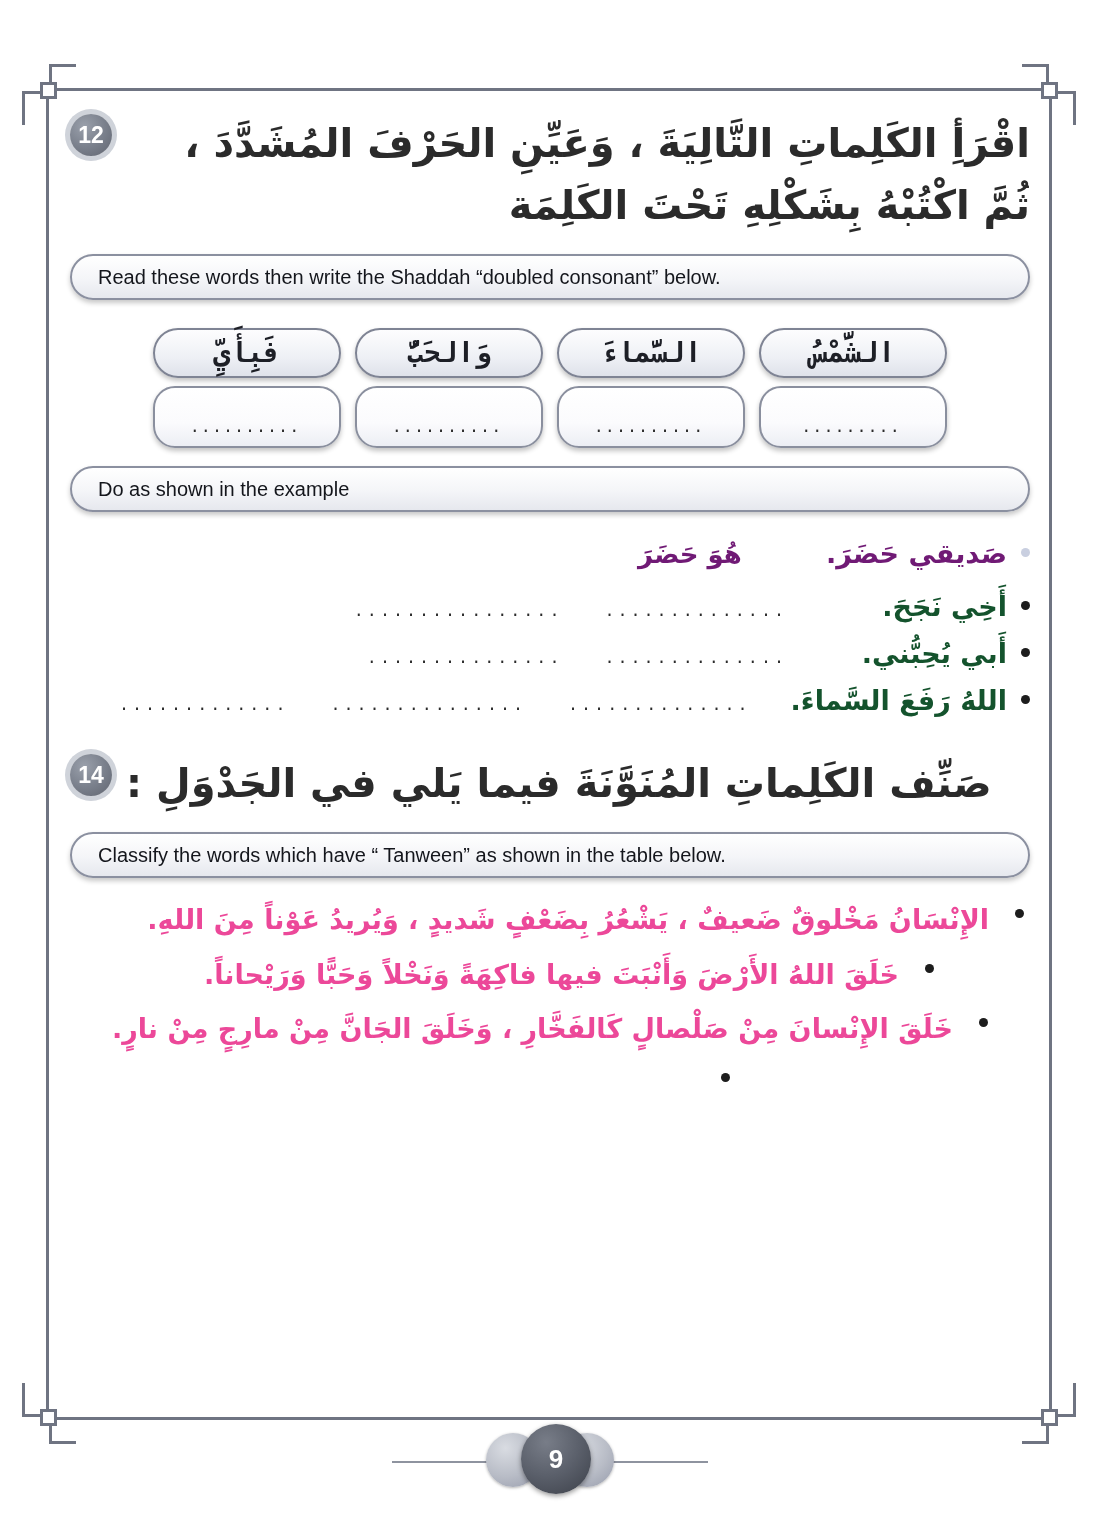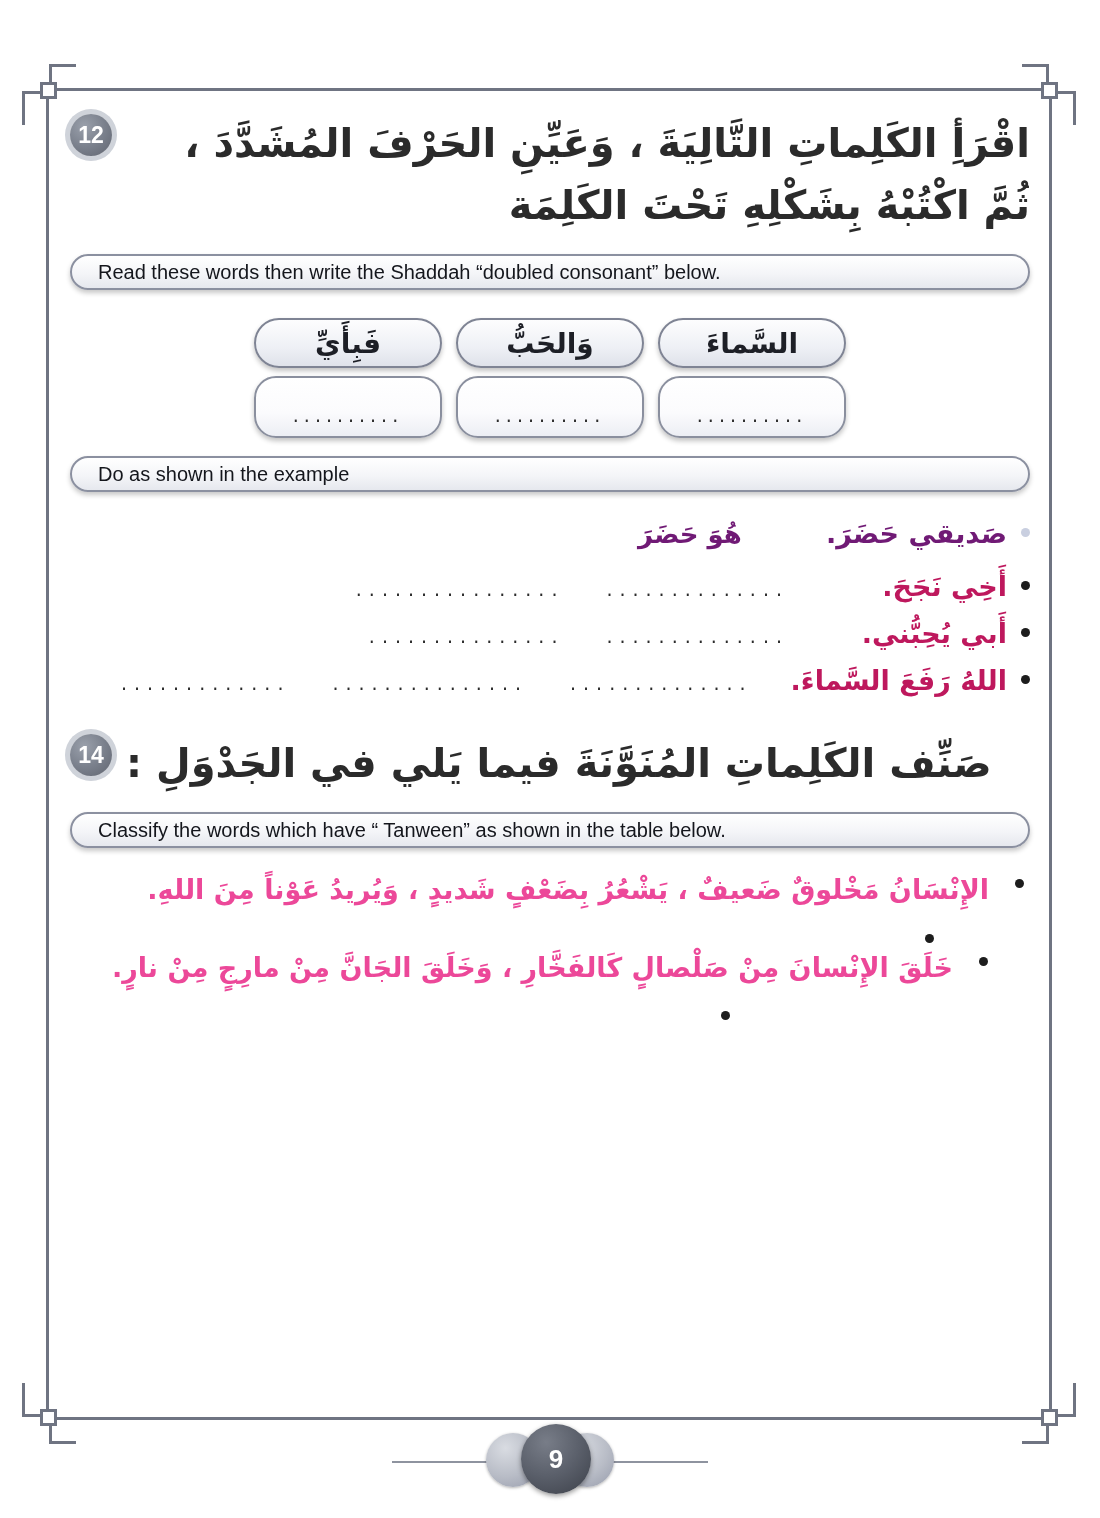--- a/index.html
+++ b/index.html
@@ -129,21 +129,21 @@
     font-size: 40px;
     line-height: 1.55;
     color: #2b2b2b;
     font-weight: 600;
     padding-top: 2px;
   }
 
   
   .en-bar {
     margin: 18px 0 0 0;
-    height: 36px;
+    height: 46px;
     border: 2px solid #8b90a0;
     border-radius: 26px;
     background: linear-gradient(180deg, #ffffff 0%, #f4f5f8 55%, #e6e8ee 100%);
     box-shadow: 0 3px 5px rgba(0,0,0,.22);
     display: flex;
     align-items: center;
     padding: 0 26px;
     box-sizing: border-box;
     font-family: "Liberation Sans", sans-serif;
     font-size: 20px;
@@ -166,20 +166,21 @@
     background: linear-gradient(180deg, #fdfdfe 0%, #eef0f5 60%, #dfe2ea 100%);
     box-shadow: 0 3px 5px rgba(0,0,0,.24);
     display: flex;
     align-items: center;
     justify-content: center;
     direction: rtl;
     font-size: 28px;
     font-weight: 600;
     color: #1d1f26;
     box-sizing: border-box;
+    font-family: Liberation Mono, monospace;
   }
   .word-bottom {
     margin-top: 8px;
     height: 62px;
     border: 2px solid #8a8f9e;
     border-radius: 22px;
     background: linear-gradient(180deg, #ffffff 0%, #fbfbfd 60%, #eceef4 100%);
     box-shadow: 0 3px 5px rgba(0,0,0,.24);
     display: flex;
     align-items: flex-end;
@@ -207,21 +208,21 @@
     height: 9px;
     border-radius: 50%;
     background: #1d1d1d;
     margin-left: 14px;
     transform: translateY(-6px);
   }
   .ex-prompt {
     flex: 0 0 auto;
     font-size: 27px;
     font-weight: 600;
-    color: #be185d;
+    color: #14532d;
     direction: rtl;
     min-width: 180px;
     text-align: right;
   }
   .ex-blanks {
     display: flex;
     flex-direction: row;
     gap: 42px;
     margin-right: 38px;
     align-items: baseline;
@@ -351,20 +352,24 @@
 
     <div class="task-head">
       <div class="badge">12</div>
       <div class="ar-head">اقْرَأِ الكَلِماتِ التَّالِيَةَ ، وَعَيِّنِ الحَرْفَ المُشَدَّدَ ، ثُمَّ اكْتُبْهُ بِشَكْلِهِ تَحْتَ الكَلِمَة</div>
     </div>
 
     <div class="en-bar">Read these words  then write the Shaddah  “doubled consonant” below.</div>
 
     <div class="word-row">
       <div class="word-cell">
+        <div class="word-top">الشَّمْسُ</div>
+        <div class="word-bottom">.........</div>
+      </div>
+      <div class="word-cell">
         <div class="word-top">السَّماءَ</div>
         <div class="word-bottom">..........</div>
       </div>
       <div class="word-cell">
         <div class="word-top">وَالحَبُّ</div>
         <div class="word-bottom">..........</div>
       </div>
       <div class="word-cell">
         <div class="word-top">فَبِأَيِّ</div>
         <div class="word-bottom">..........</div>
@@ -419,20 +424,21 @@
 
     <div class="en-bar">Classify the words which have “ Tanween” as shown in the table below.</div>
 
     <div class="sent-list">
       <div class="sent-row c1">
         <div class="bullet"></div>
         <div class="sent-text">الإِنْسَانُ مَخْلوقٌ ضَعيفٌ ، يَشْعُرُ بِضَعْفٍ شَديدٍ ، وَيُريدُ عَوْناً مِنَ اللهِ.</div>
       </div>
       <div class="sent-row c2">
         <div class="bullet"></div>
+        <div class="sent-text">خَلَقَ اللهُ الأَرْضَ  وَأَنْبَتَ فيها فاكِهَةً وَنَخْلاً وَحَبًّا وَرَيْحاناً.</div>
       </div>
       <div class="sent-row c3">
         <div class="bullet"></div>
         <div class="sent-text">خَلَقَ الإِنْسانَ مِنْ صَلْصالٍ كَالفَخَّارِ ، وَخَلَقَ الجَانَّ مِنْ مارِجٍ مِنْ نارٍ.</div>
       </div>
       <div class="sent-row c4">
         <div class="bullet"></div>
       </div>
     </div>
 

